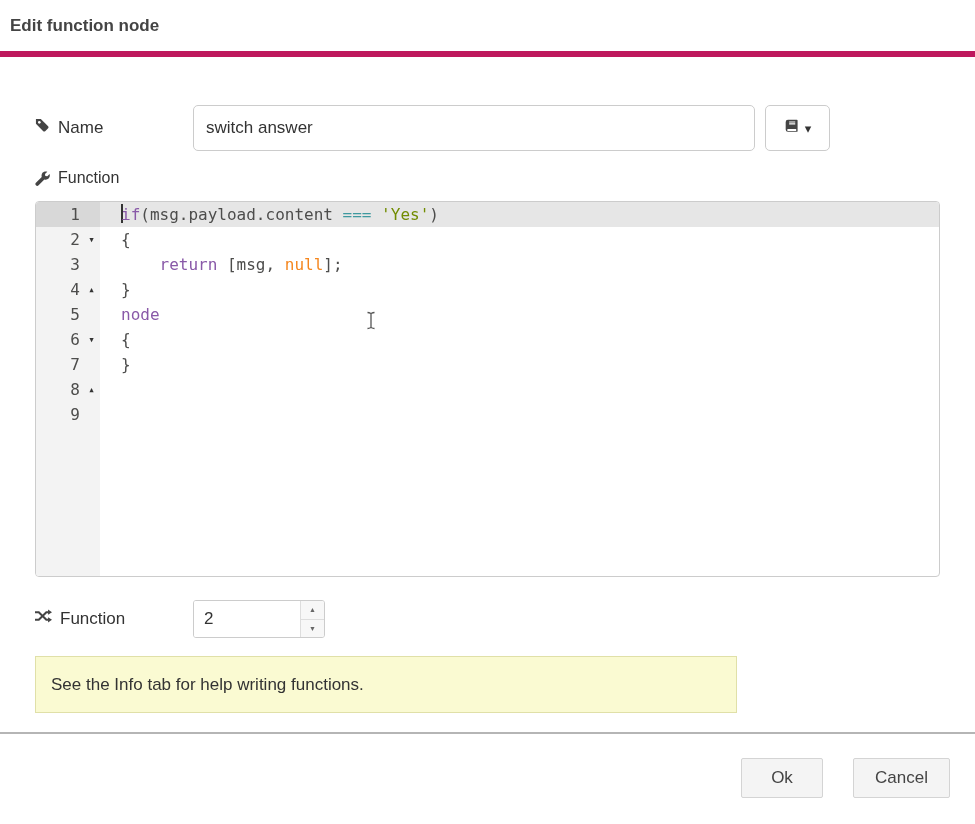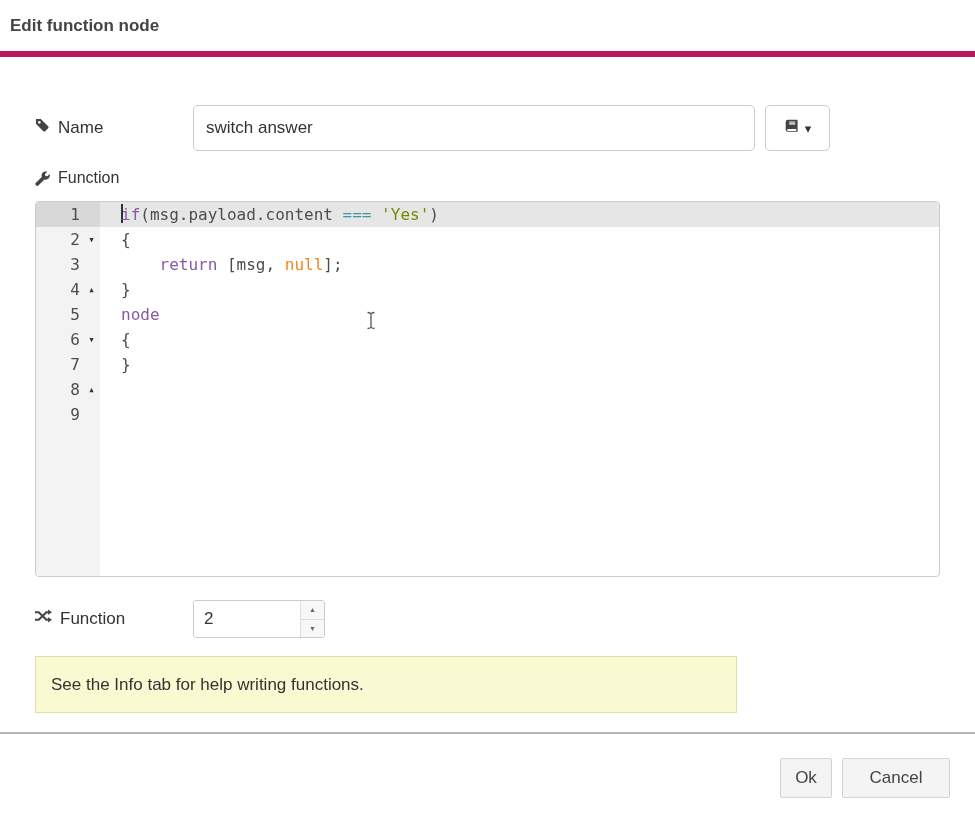--- a/index.html
+++ b/index.html
@@ -61,22 +61,22 @@
     margin-top:18px; width:702px; height:57px; background:#fafad2; border:1px solid #e0e0a8;
     display:flex; align-items:center; padding-left:15px; font-size:17px; color:#333;
   }
 
   .footer-divider { margin-top:19px; border-top:2px solid #b5b5b5; }
   .footer { display:flex; justify-content:flex-end; gap:10px; padding:24px 25px 0 0; }
   .btn {
     height:40px; font-size:17px; color:#444; background:#f4f4f4; border:1px solid #d4d4d4;
     border-radius:2px; cursor:pointer; font-family:"Liberation Sans", sans-serif;
   }
-  .btn.ok { width:52px; }
-  .btn.cancel { width:108px; }
+  .btn.ok { width:82px; }
+  .btn.cancel { width:97px;margin-left:20px; }
 
   .mouse-ibeam { position:absolute; left:366px; top:311px; pointer-events:none; }
 </style>
 </head>
 <body>
 
 <div class="dialog">
 
   <div class="header">
     <span class="title">Edit function node</span>

